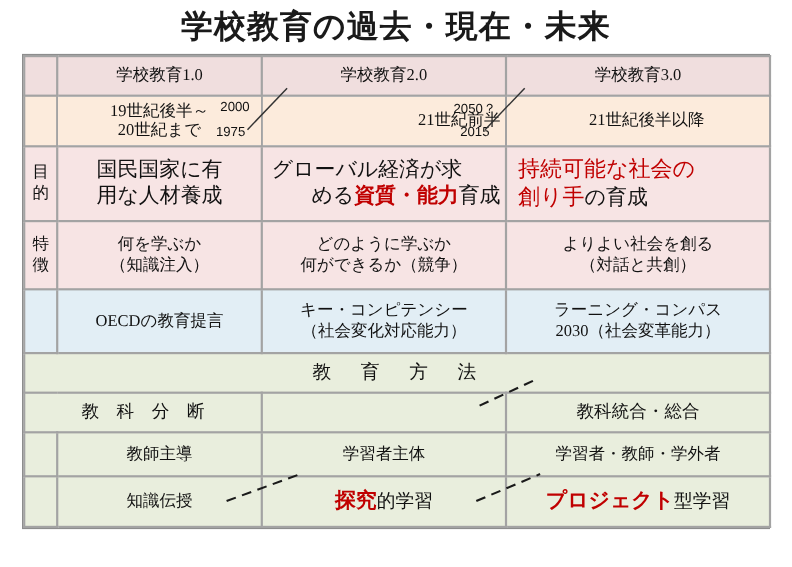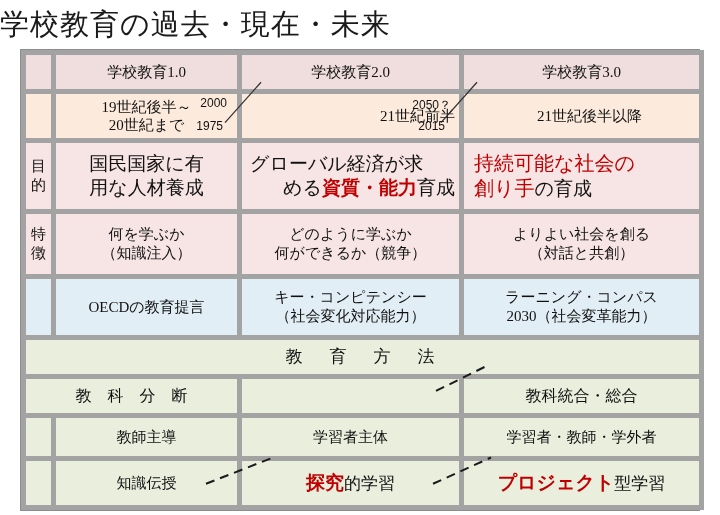--- a/index.html
+++ b/index.html
@@ -14,41 +14,42 @@
     color: #111111;
     overflow: hidden;
   }
   #page {
     position: relative;
     width: 720px;
     height: 515px;
     box-sizing: border-box;
   }
   #title {
+    text-align: center;
     font-size: 29px;
     letter-spacing: 1px;
     color: #1a1a1a;
     padding-top: 5px;
     padding-bottom: 4px;
-    font-weight: normal;
+    font-weight: bold;
     font-family: "Liberation Serif", serif;
   }
   #table-wrap {
     position: relative;
     margin: 0 20px;
     border: 1px solid #8d8d8d;
     box-sizing: border-box;
   }
   table.grid {
     border-collapse: collapse;
     width: 100%;
     table-layout: fixed;
   }
   table.grid td {
-    border: 5px solid #a3a3a3;
+    border: 2px solid #a3a3a3;
     padding: 2px 4px;
     vertical-align: middle;
     text-align: center;
     font-size: 15px;
     line-height: 1.25;
     font-family: "Liberation Serif", serif;
   }
   .vlabel {
     font-size: 15px;
     line-height: 1.15;

